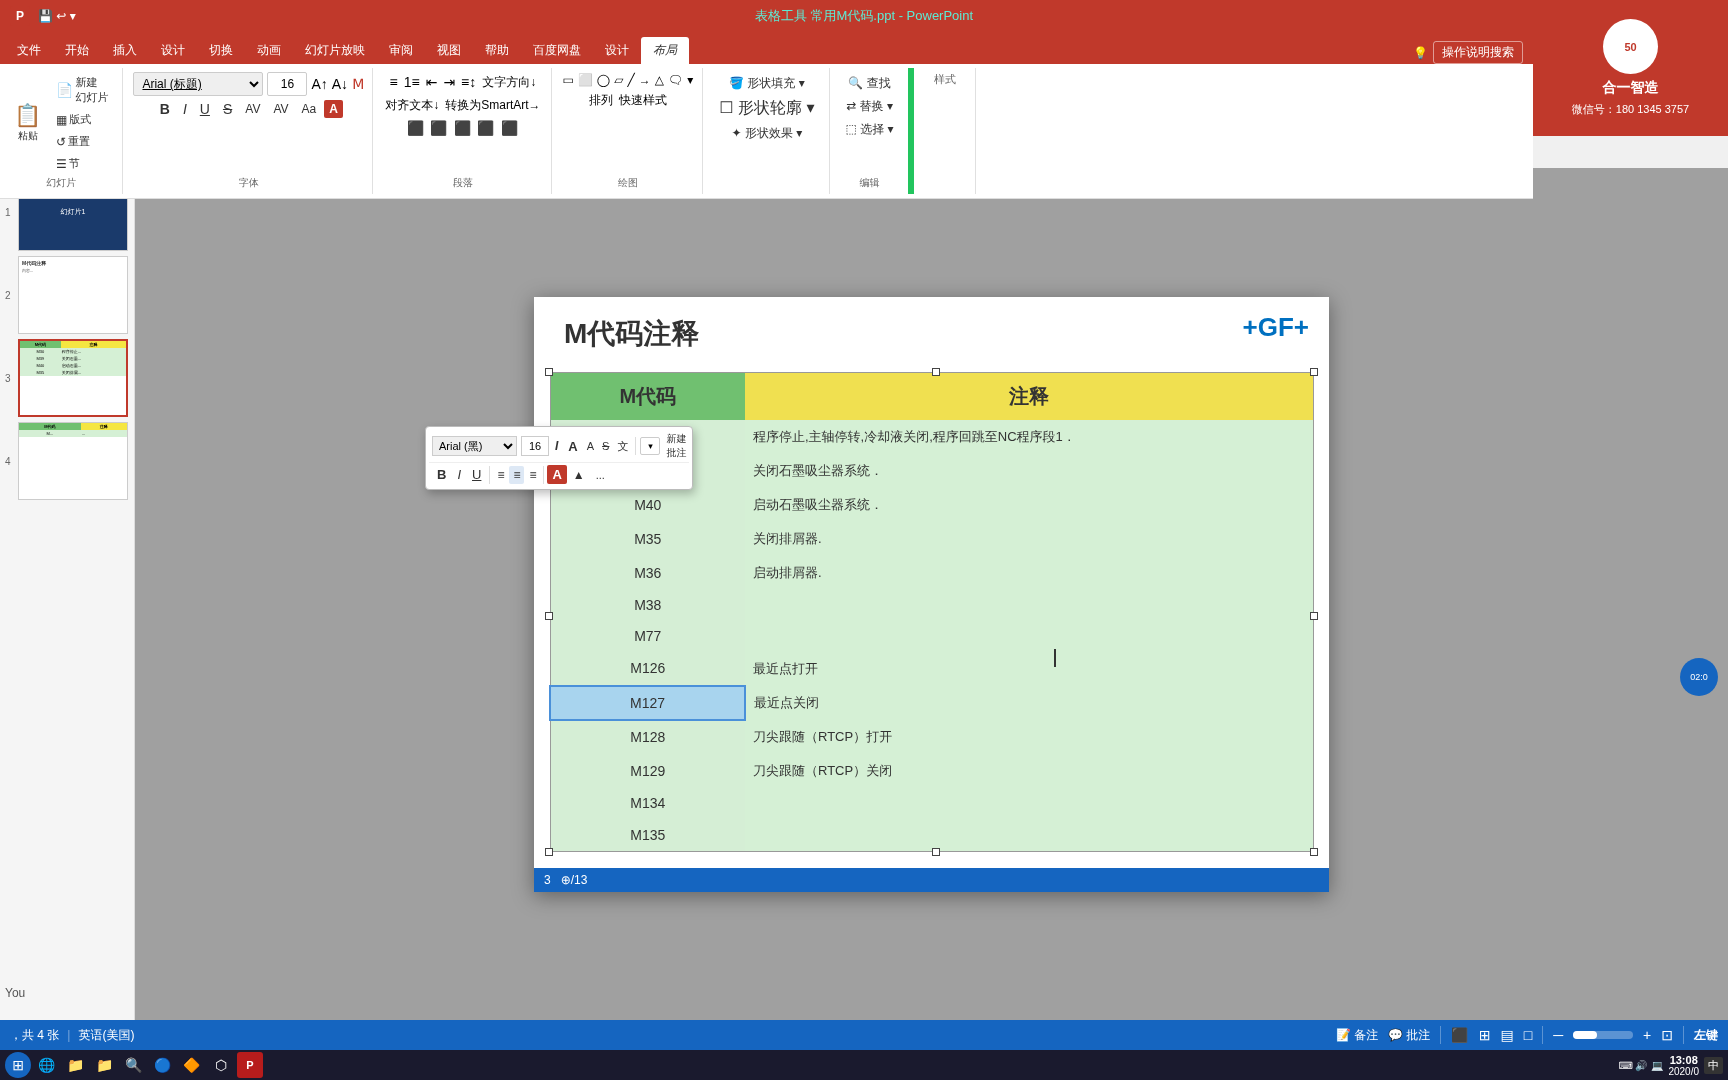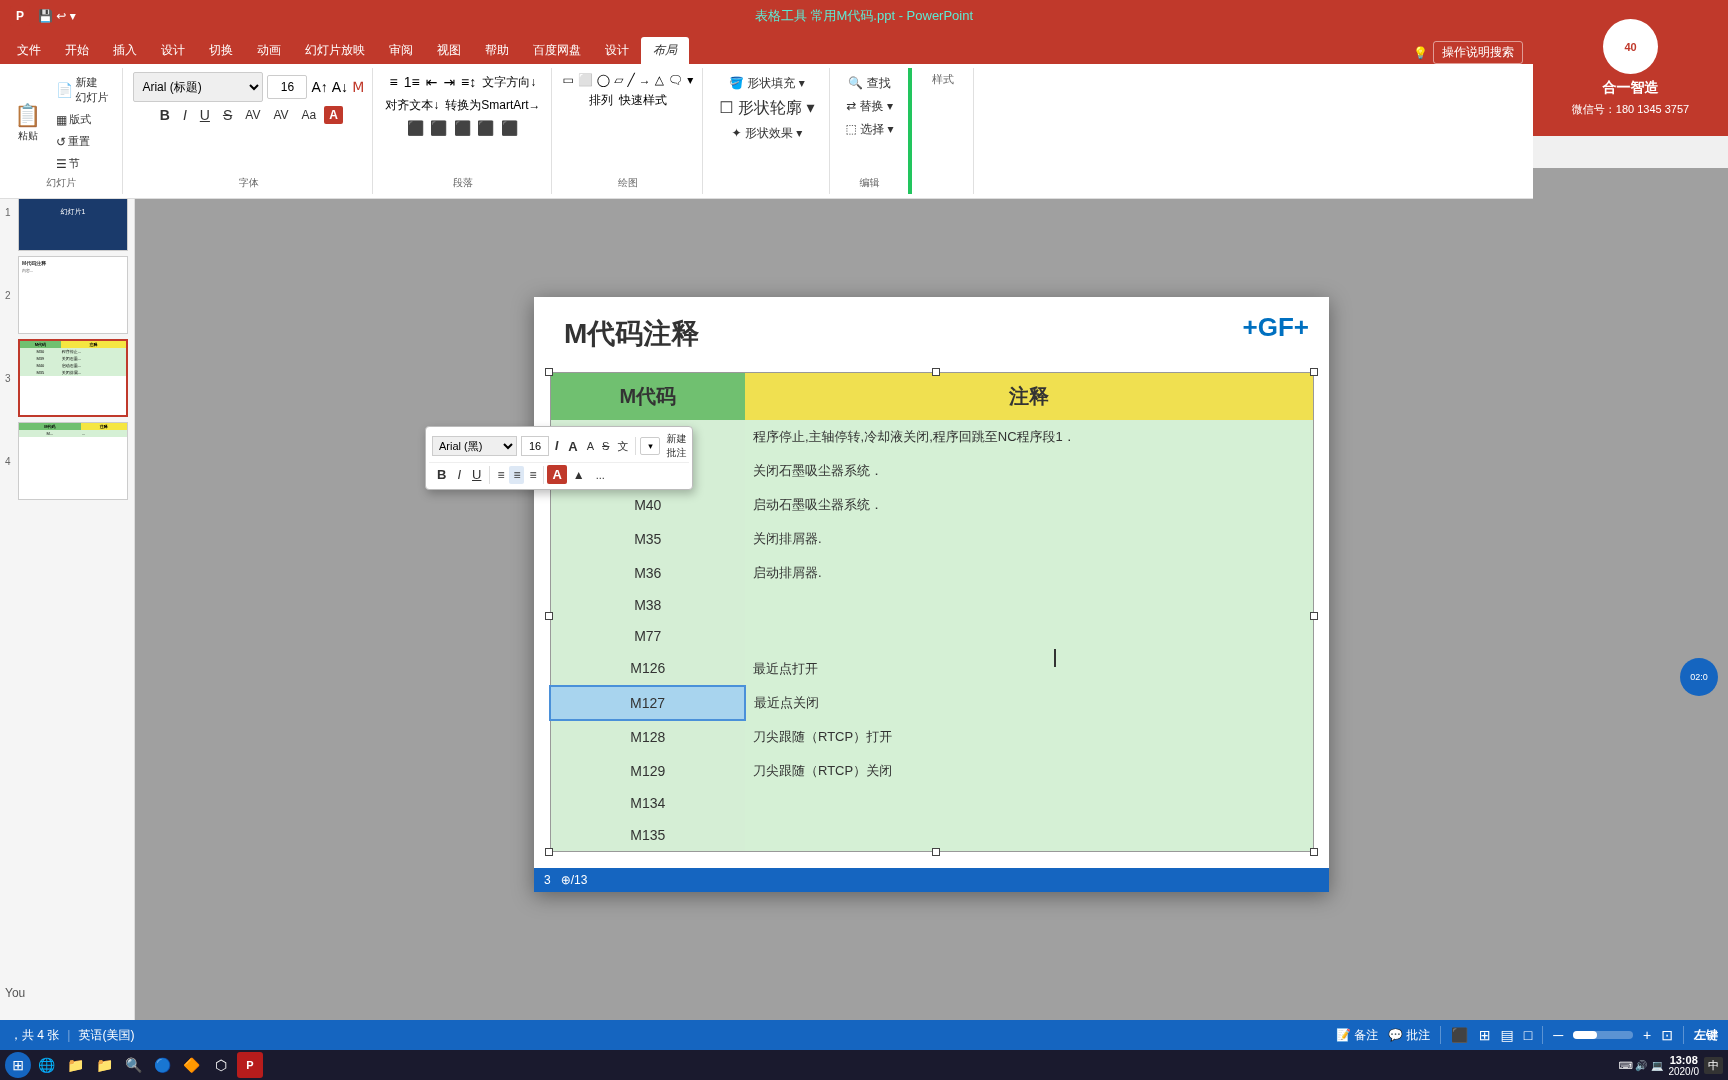--- a/index.html
+++ b/index.html
@@ -87,21 +87,21 @@
   <span id="titlebar-title" style="color:#5eead4; font-size:13px;">表格工具    常用M代码.ppt - PowerPoint</span>
   <div id="titlebar-right">
     <div class="title-btn">─</div>
     <div class="title-btn">□</div>
     <div class="title-btn close">✕</div>
   </div>
 </div>
 
 <div id="right-panel" style="position:absolute; right:0; top:0; width:195px; height:136px; background:#c0392b; z-index:50; display:flex; flex-direction:column; align-items:center; justify-content:center; gap:5px;">
   <div style="background:white; border-radius:50%; width:55px; height:55px; display:flex; align-items:center; justify-content:center;">
-    <span style="font-size:11px; font-weight:bold; color:#c0392b;">40</span>
+    <span style="font-size:11px; font-weight:bold; color:#c0392b;">50</span>
   </div>
   <div style="color:white; font-size:14px; font-weight:bold;">合一智造</div>
   <div style="color:white; font-size:11px;">
     <span>微信号：</span><span>180 1345 3757</span>
   </div>
 </div>
 
 <div id="ribbon-tabs" style="display:flex; background:#c0392b; height:32px; align-items:flex-end; padding-left:5px; position:absolute; top:32px; left:0; right:195px; z-index:40;">
   <div class="ribbon-tab" style="padding:5px 12px; font-size:12px; color:white; cursor:pointer;">文件</div>
   <div class="ribbon-tab" style="padding:5px 12px; font-size:12px; color:white; cursor:pointer;">开始</div>
@@ -146,21 +146,21 @@
             <span style="font-size:12px;">☰</span>
             <span>节</span>
           </div>
       </div>
     </div>
     <div style="font-size:10px; color:#666; margin-top:2px;">幻灯片</div>
   </div>
 
   <div class="ribbon-group" style="display:flex; flex-direction:column; border-right:1px solid #e0e0e0; padding:4px 8px;">
     <div style="display:flex; gap:4px; align-items:center; margin-bottom:3px;">
-      <select class="font-select" style="width:130px; font-size:12px; height:30px;">
+      <select class="font-select" style="width:130px; font-size:12px; height:24px;text-decoration:underline;">
         <option>Arial (标题)</option>
       </select>
       <input class="font-size" value="16" style="width: 40px; font-size: 12px; height: 24px; text-align: center; border: 1px solid rgb(204, 204, 204); border-radius: 2px;">
       <span style="cursor:pointer; font-size:14px;">A↑</span>
       <span style="cursor:pointer; font-size:14px;">A↓</span>
       <span style="cursor:pointer; font-size:14px; color:#c0392b;">Ⅿ</span>
     </div>
     <div style="display:flex; gap:3px; align-items:center;">
       <button class="ctx-btn ctx-bold" style="font-size:14px; font-weight:bold; border:none; background:transparent; cursor:pointer; padding:2px 5px;">B</button>
       <button class="ctx-btn ctx-italic" style="font-size:14px; font-style:italic; border:none; background:transparent; cursor:pointer; padding:2px 5px;">I</button>
@@ -216,21 +216,21 @@
     <div style="font-size:10px; color:#666; margin-top:auto;">绘图</div>
   </div>
 
   <div class="ribbon-group" style="display:flex; flex-direction:column; border-right:1px solid #e0e0e0; padding:4px 8px;">
     <div class="tb-btn" style="font-size:12px;">🪣 形状填充 ▾</div>
     <div class="tb-btn" style="font-size:16px;">☐ 形状轮廓 ▾</div>
     <div class="tb-btn" style="font-size:12px;">✦ 形状效果 ▾</div>
     <div style="font-size:10px; color:#666; margin-top:auto;"></div>
   </div>
 
-  <div class="ribbon-group" style="display:flex; flex-direction:column; border-right:4px solid #22c55e; padding:4px 8px;">
+  <div class="ribbon-group" style="display:flex; flex-direction:column; border-right:6px solid #22c55e; padding:4px 8px;">
     <div class="tb-btn" style="font-size:12px;">🔍 查找</div>
     <div class="tb-btn" style="font-size:12px;">⇄ 替换 ▾</div>
     <div class="tb-btn" style="font-size:12px;">⬚ 选择 ▾</div>
     <div style="font-size:10px; color:#666; margin-top:auto;">编辑</div>
   </div>
 
   <div class="ribbon-group" style="display:flex; flex-direction:column; padding:4px 8px;">
     <div style="font-size:11px; color:#666;">样式</div>
   </div>
 </div>

